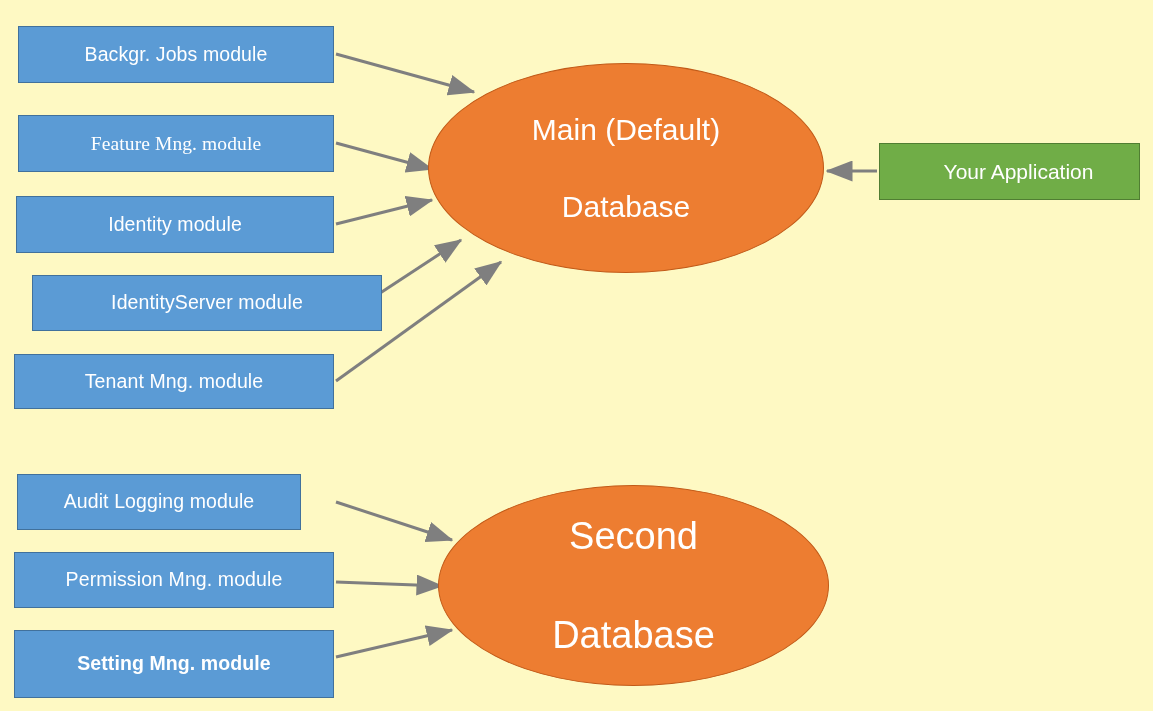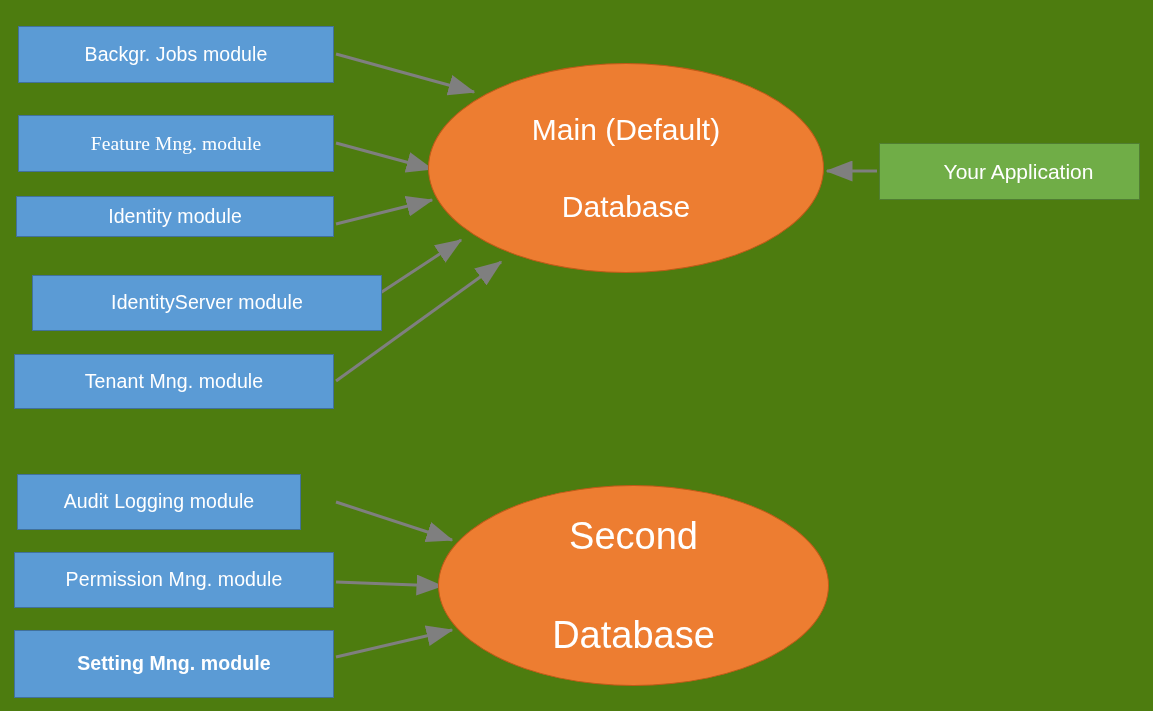--- a/index.html
+++ b/index.html
@@ -8,21 +8,21 @@
     padding: 0;
     background: #ffffff;
   }
   body {
     font-family: "Liberation Sans", sans-serif;
   }
   #canvas {
     position: relative;
     width: 1153px;
     height: 711px;
-    background: #4d7c0f;
+    background: #fef9c3;
     overflow: hidden;
   }
   #arrow-layer {
     position: absolute;
     left: 0;
     top: 0;
     width: 1153px;
     height: 711px;
     pointer-events: none;
   }
@@ -108,21 +108,21 @@
   </svg>
 
   <div class="module-box" style="left:18px; top:26px; width:316px; height:57px;">
     <span>Backgr. Jobs module</span>
   </div>
 
   <div class="module-box" style="left:18px; top:115px; width:316px; height:57px;font-family:Liberation Serif, serif;">
     <span>Feature Mng. module</span>
   </div>
 
-  <div class="module-box" style="left:16px; top:196px; width:318px; height:41px;">
+  <div class="module-box" style="left:16px; top:196px; width:318px; height:57px;">
     <span>Identity module</span>
   </div>
 
   <div class="module-box" style="left:32px; top:275px; width:350px; height:56px;">
     <span>IdentityServer module</span>
   </div>
 
   <div class="module-box" style="left:14px; top:354px; width:320px; height:55px;">
     <span>Tenant Mng. module</span>
   </div>

